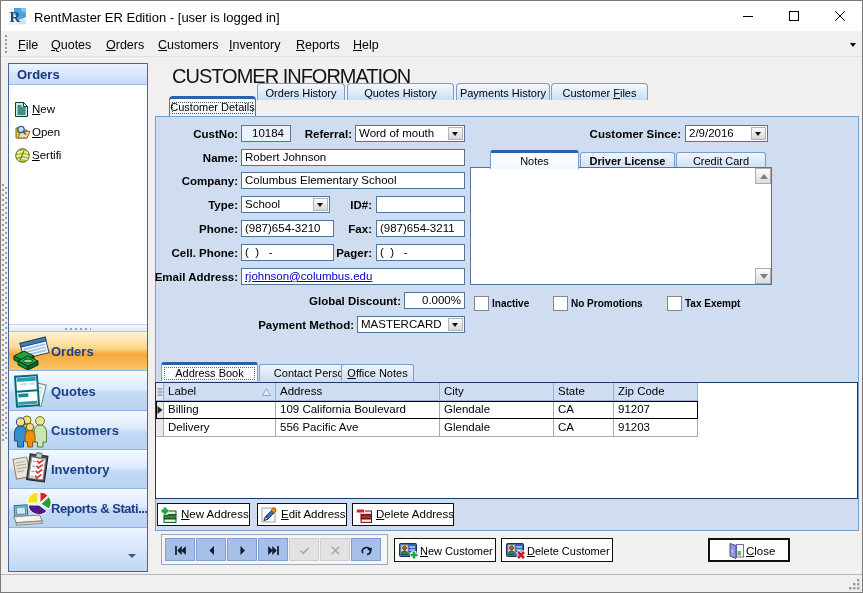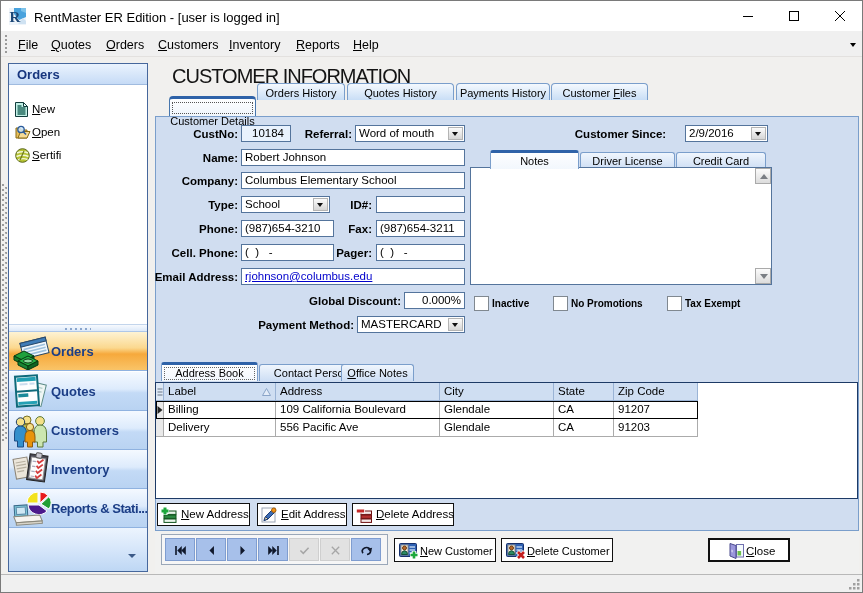--- a/index.html
+++ b/index.html
@@ -32,21 +32,21 @@
 .navbtn { position:absolute; left:0; width:138px; height:39px; overflow:hidden; background:linear-gradient(#f4f9ff 0%, #ddebfc 45%, #c3daf6 55%, #b9d3f2 100%); border-bottom:1px solid #8fb2e0; }
 .navbtn svg { position:absolute; left:3px; top:2px; }
 .navbtn .t { position:absolute; left:42px; top:12px; font-size:13px; font-weight:bold; color:#1c3e86; white-space:nowrap; }
 #nav-orders { background:linear-gradient(#fdf3d4 0%, #fbd88e 42%, #f6a93c 58%, #f9c468 100%); }
 #sbfill { position:absolute; left:0; top:464px; width:138px; height:43px; background:linear-gradient(#ecf4fe 0%, #d6e6fa 50%, #bed7f4 100%); }
 #sbchev { position:absolute; right:11px; bottom:13px; width:0; height:0; border-left:4px solid transparent; border-right:4px solid transparent; border-top:4px solid #3c5a88; }
 
 
 #bigtitle { position:absolute; left:172px; top:65px; font-size:20px; letter-spacing:-1px; color:#141414; white-space:nowrap; }
 .tab { position:absolute; top:83px; height:17px; font-size:11px; color:#000; background:linear-gradient(#f4f9fe,#c9def6); border:1px solid #7a9ecb; border-bottom:none; border-radius:4px 4px 0 0; text-align:center; padding-top:3px; white-space:nowrap; z-index:1; }
-.tab.active { background:linear-gradient(#fdfeff,#f0f6fc); border-color:#4776ad; border-top:3px solid #2e62a8; padding-top:16px; height:20px; top:96px; z-index:3; }
+.tab.active { background:linear-gradient(#fdfeff,#f0f6fc); border-color:#4776ad; border-top:3px solid #2e62a8; padding-top:2px; height:20px; top:96px; z-index:3; }
 #tabpage { position:absolute; left:155px; top:116px; width:704px; height:415px; background:#d0ddf0; border:1px solid #7a9ecb; z-index:0; }
 
 
 .flabel { position:absolute; font-weight:bold; font-size:11.5px; color:#000; text-align:right; white-space:nowrap; }
 .field { position:absolute; height:17px; background:#fff; border:1px solid #54749c; font-size:11.5px; color:#000; padding:1px 3px 0 3px; white-space:nowrap; overflow:hidden; }
 .combo { padding-right:16px; }
 .combo .arrowbtn { position:absolute; right:1px; top:1px; width:15px; height:13px; background:linear-gradient(#fbfbfb,#d6d6d6); border:1px solid #b4b4b4; }
 .combo .arrowbtn:after { content:""; position:absolute; left:3px; top:4px; width:0; height:0; border-left:3.5px solid transparent; border-right:3.5px solid transparent; border-top:4px solid #101010; }
 
 .ntab { position:absolute; font-size:11px; color:#000; text-align:center; background:linear-gradient(#f0f6fd,#cddef4); border:1px solid #7a9ecb; border-bottom:none; border-radius:3px 3px 0 0; padding-top:2px; white-space:nowrap; z-index:1; }
@@ -283,25 +283,25 @@
 
 <div class="flabel" style="left:140px; top:271px; width:98px;">Email Address:</div>
 <div class="field" style="left:241px; top:268px; width:224px;"><span style="color:#0000cc; text-decoration:underline;">rjohnson@columbus.edu</span></div>
 
 <div class="flabel" style="left:280px; top:295px; width:121px;">Global Discount:</div>
 <div class="field" style="left:404px; top:292px; width:61px; text-align:right;">0.000%</div>
 
 <div class="flabel" style="left:240px; top:319px; width:114px;">Payment Method:</div>
 <div class="field combo" style="left:357px; top:316px; width:108px;">MASTERCARD<span class="arrowbtn"></span></div>
 
-<div class="flabel" style="left:560px; top:128px; width:121px;text-align:center;">Customer Since:</div>
+<div class="flabel" style="left:560px; top:128px; width:121px;">Customer Since:</div>
 <div class="field combo" style="left:685px; top:125px; width:83px;">2/9/2016<span class="arrowbtn"></span></div>
 
 <div class="ntab active" style="left:490px; top:150px; width:89px; height:19px;">Notes</div>
-<div class="ntab" style="left:580px; top:152px; width:95px; height:17px;">Driver License</div>
+<div class="ntab" style="left:580px; top:152px; width:95px; height:17px;font-weight:bold;">Driver License</div>
 <div class="ntab" style="left:676px; top:152px; width:90px; height:17px;">Credit Card</div>
 <div id="notesbox">
   <div class="sbtn up" style="top:0;"></div>
   <div class="sbtn dn" style="bottom:0;"></div>
 </div>
 
 <div class="cb" style="left:474px; top:296px;"></div>
 <div class="cblbl" style="left:492px; top:298px;">Inactive</div>
 <div class="cb" style="left:553px; top:296px;"></div>
 <div class="cblbl" style="left:571px; top:298px;">No Promotions</div>

